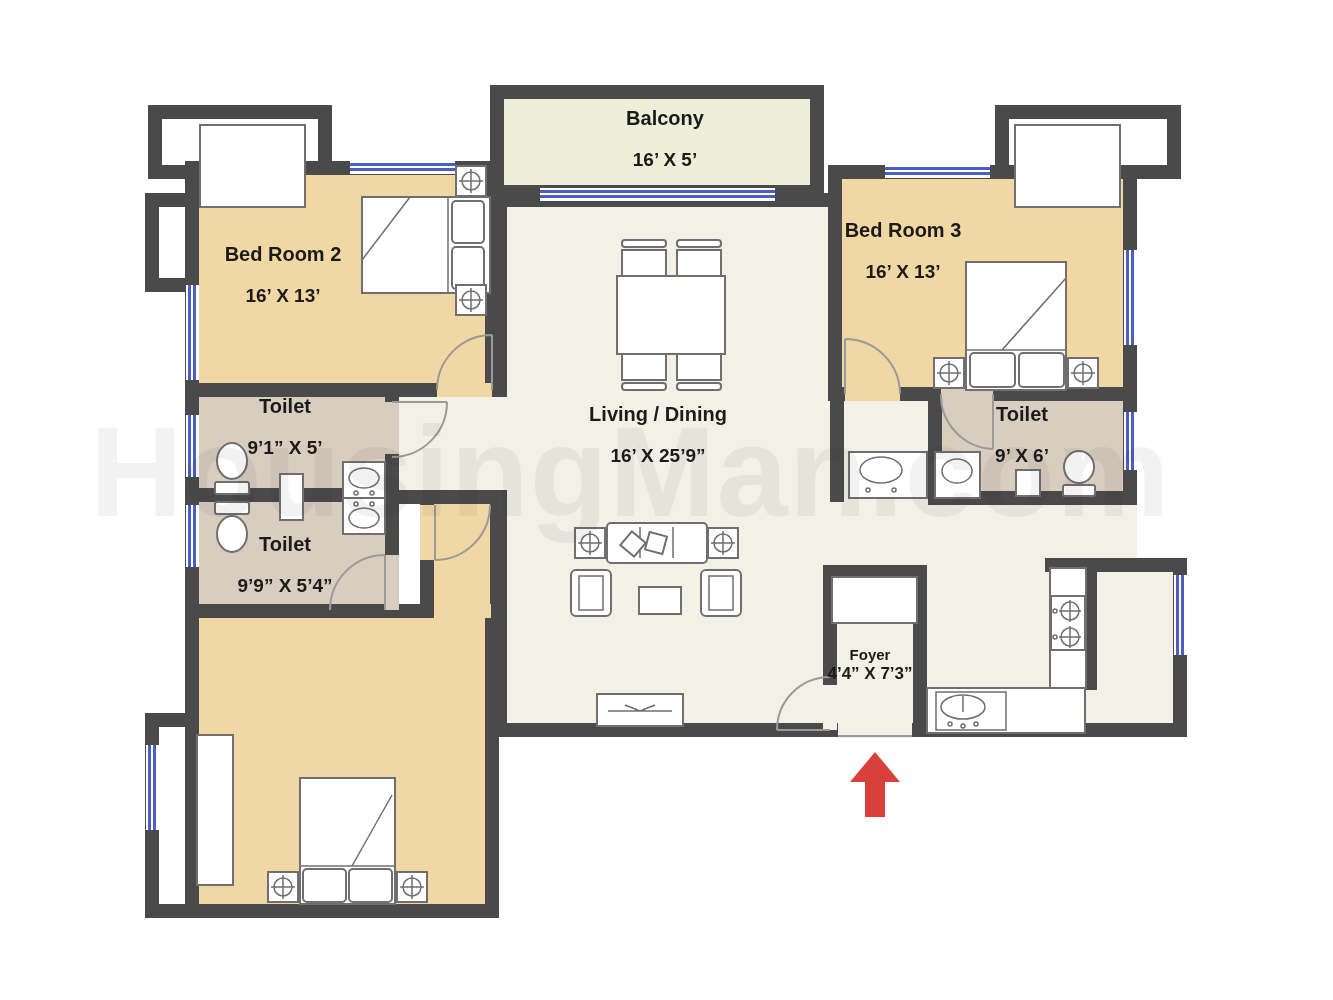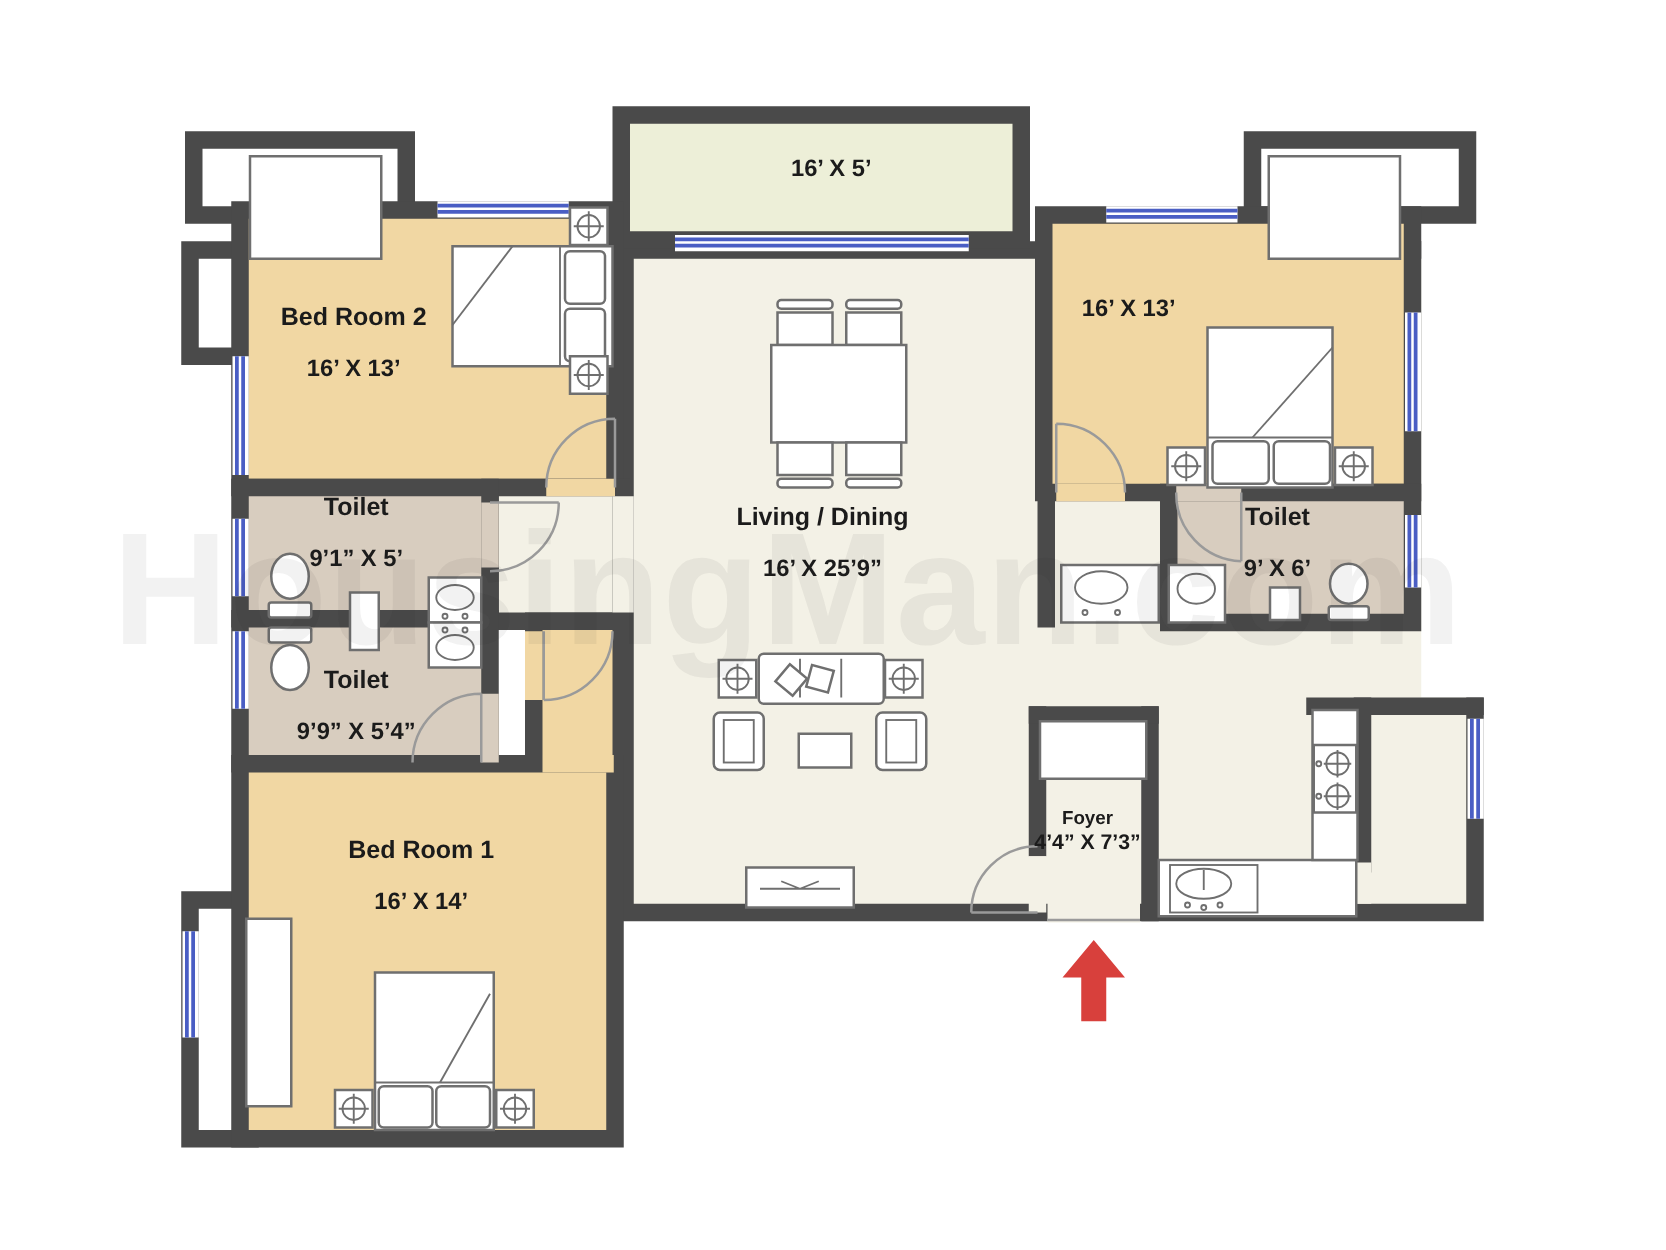--- a/index.html
+++ b/index.html
@@ -281,29 +281,31 @@
     <g>
       <rect class="furn" x="832" y="577" width="85" height="46"></rect>
     </g>
 
     <polygon class="arrow" points="875,752 900,782 885,782 885,817 865,817 865,782 850,782"></polygon>
   </svg>
 
   <div class="watermark">HousingMan.com</div>
 
   <div class="label" style="left:515px;top:106px;width:300px">
+    <div class="rname">Balcony</div>
     <div class="rdims">16’ X 5’</div>
   </div>
 
   <div class="label" style="left:133px;top:242px;width:300px">
     <div class="rname">Bed Room 2</div>
     <div class="rdims">16’ X 13’</div>
   </div>
 
   <div class="label" style="left:753px;top:218px;width:300px">
+    <div class="rname">Bed Room 3</div>
     <div class="rdims">16’ X 13’</div>
   </div>
 
   <div class="label" style="left:185px;top:394px;width:200px">
     <div class="rname">Toilet</div>
     <div class="rdims">9’1” X 5’</div>
   </div>
 
   <div class="label" style="left:185px;top:532px;width:200px">
     <div class="rname">Toilet</div>
@@ -320,18 +322,14 @@
     <div class="rdims">9’ X 6’</div>
   </div>
 
 
 
   <div class="label small" style="left:790px;top:646px;width:160px">
     <div class="rname">Foyer</div>
     <div class="rdims">4’4” X 7’3”</div>
   </div>
 
-  <div class="label" style="left:187px;top:668px;width:300px">
-    <div class="rname">Bed Room 1</div>
-    <div class="rdims">16’ X 14’</div>
-  </div>
 
 </div>
 
 </body></html>

